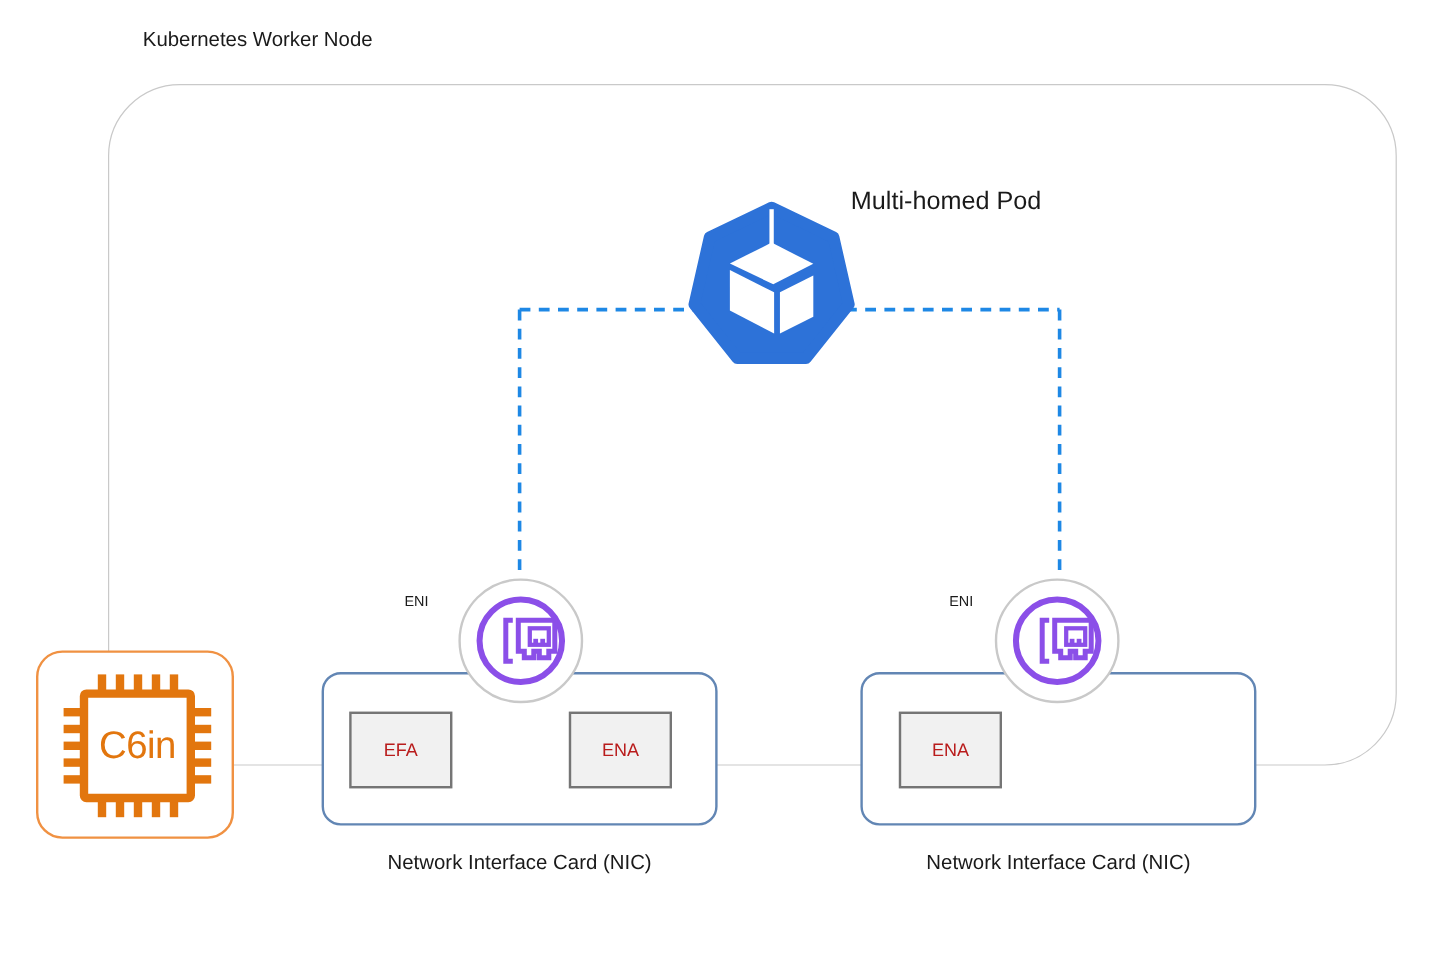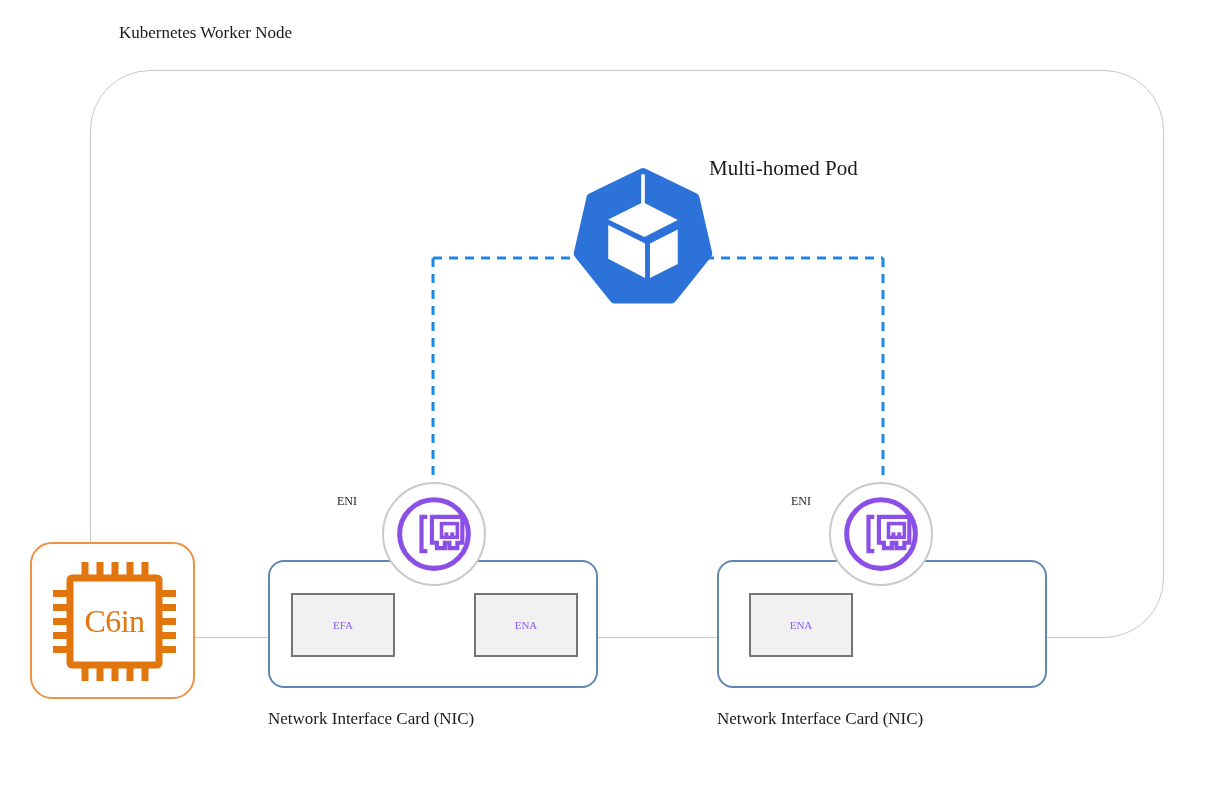--- a/index.html
+++ b/index.html
@@ -13,21 +13,21 @@
     --instance-orange:#E2760E;
     --instance-border-orange:#F09142;
     --text-dark:#1A1A1A;
   }
   *{margin:0;padding:0;box-sizing:border-box;}
   html,body{background:#fff;}
   .canvas{
     position:relative;
     width:1210px;height:800px;
     background:#fff;
-    font-family:Liberation Serif, serif;
+    font-family:Liberation Sans, sans-serif;
     color:var(--text-dark);
     overflow:hidden;
   }
   .abs{position:absolute;}
   .label{color:var(--text-dark);white-space:nowrap;}
 
   .worker-label{left:119px;top:23px;font-size:17px;z-index:6;}
 
   .worker-box{
     left:90px;top:70px;width:1074px;height:568px;
@@ -67,32 +67,32 @@
     background:#fff;
     border:2px solid var(--nic-border-blue);
     border-radius:16px;
     z-index:3;
   }
   .nic-box.left{left:268px;}
   .nic-box.right{left:717px;}
 
   .adapter{
     position:absolute;
-    width:104px;height:64px;
+    width:86px;height:64px;
     background:var(--adapter-fill-gray);
     border:2px solid var(--adapter-border-gray);
     display:flex;align-items:center;justify-content:center;
-    font-size:11px;color:#8b5cf6;
+    font-size:15px;color:#b91c1c;
   }
   .adapter.efa-left{left:21px;top:31px;}
   .adapter.ena-left{left:204px;top:31px;}
   .adapter.ena-right{left:30px;top:31px;}
 
   .nic-label{
-    top:709px;width:330px;
+    top:709px;width:330px;text-align:center;
     font-size:17px;z-index:6;
   }
   .nic-label.left{left:268px;}
   .nic-label.right{left:717px;}
 
   .instance-box{
     left:30px;top:542px;width:165px;height:157px;
     background:#fff;
     border:2px solid var(--instance-border-orange);
     border-radius:22px;

